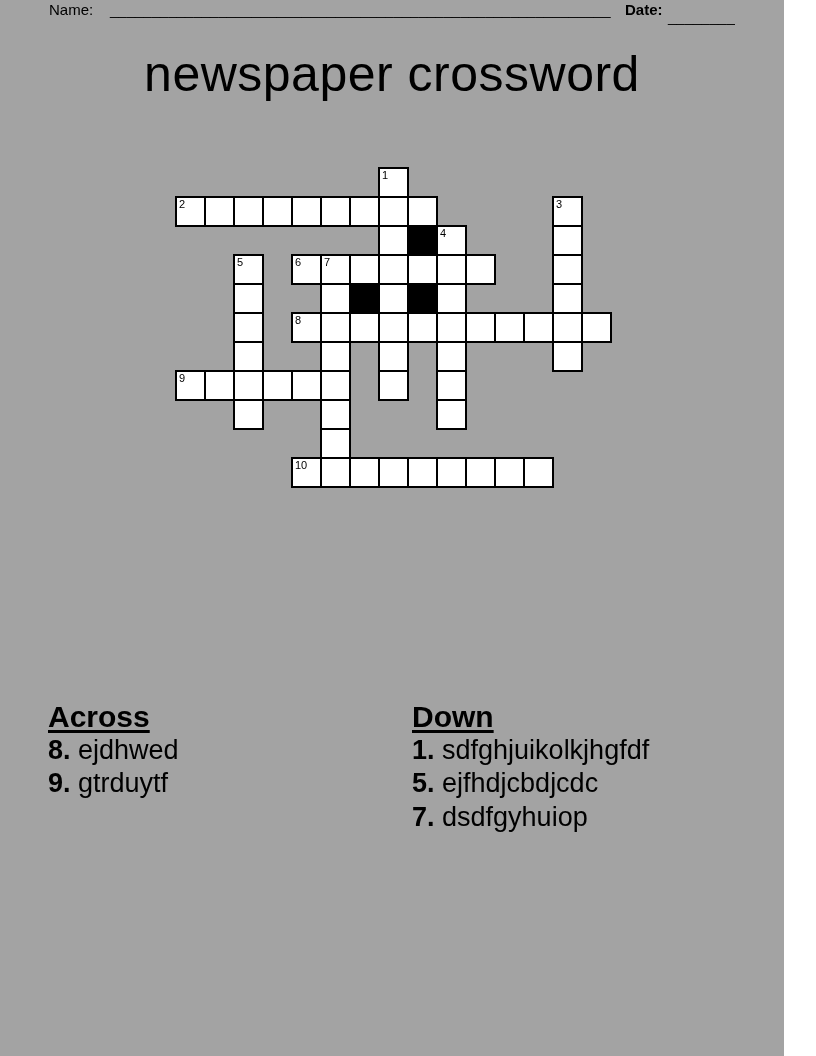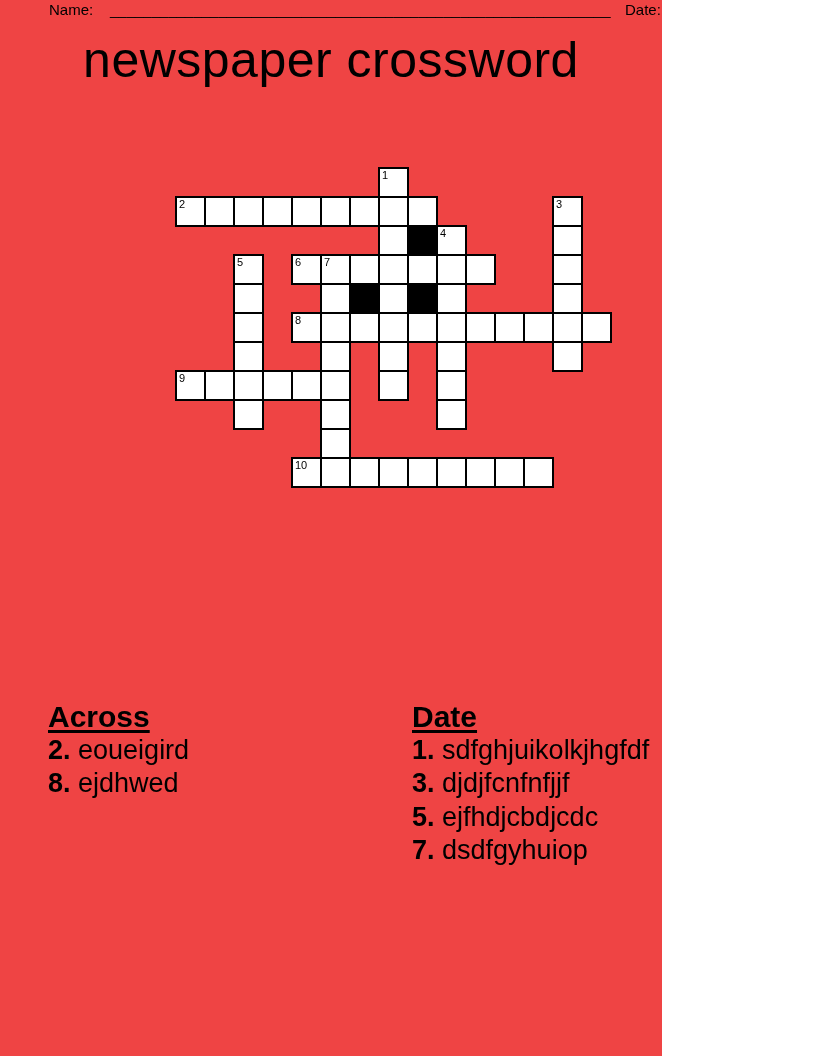--- a/index.html
+++ b/index.html
@@ -1,29 +1,29 @@
 <!DOCTYPE html>
 <html><head>
 <meta charset="utf-8">
 <style>
   html,body{margin:0;padding:0;background:#fff;}
   .page{
-    position:relative;width:662px;height:1056px;background:#ef4444;
+    position:relative;width:784px;height:1056px;background:#a3a3a3;
     font-family:"Liberation Sans",sans-serif;color:#000;overflow:hidden;
   }
   
   .hdr{position:absolute;top:1px;font-size:15px;line-height:17px;white-space:nowrap;}
   .hdr-line{letter-spacing:0;}
   #name-label{left:49px;}
   #name-line{left:110px;}
-  #date-label{left:625px;}
-  #date-line{left:668px;}
+  #date-label{left:625px;font-weight:bold;}
+  #date-line{left:668px;margin-top:7px;}
   
   .title{
-    position:absolute;left:0;top:34px;width:100%;text-align:center;
+    position:absolute;left:0;top:48px;width:100%;text-align:center;
     font-size:50px;line-height:52px;letter-spacing:0.5px;white-space:nowrap;
   }
   
   .grid{position:absolute;}
   .cell{
     position:absolute;width:31px;height:31px;box-sizing:border-box;
     border:2px solid #000;background:#fff;
   }
   .cell.black{background:#000;}
   .cellnum{
@@ -142,28 +142,27 @@
       <div class="cell" style="left: 232px; top: 290px;"></div>
       <div class="cell" style="left: 261px; top: 290px;"></div>
       <div class="cell" style="left: 290px; top: 290px;"></div>
       <div class="cell" style="left: 319px; top: 290px;"></div>
       <div class="cell" style="left: 348px; top: 290px;"></div>
     </div>
 
   <div class="clues" id="clues-across">
     <div class="clue-heading">Across</div>
     <div class="clue-list">
-        <div class="clue"><span class="cnum">2.</span> <span class="ctext">eoueigird</span></div>
         <div class="clue"><span class="cnum">8.</span> <span class="ctext">ejdhwed</span></div>
+        <div class="clue"><span class="cnum">9.</span> <span class="ctext">gtrduytf</span></div>
       </div>
   </div>
 
   <div class="clues" id="clues-down">
-    <div class="clue-heading">Date</div>
+    <div class="clue-heading">Down</div>
     <div class="clue-list">
         <div class="clue"><span class="cnum">1.</span> <span class="ctext">sdfghjuikolkjhgfdf</span></div>
-        <div class="clue"><span class="cnum">3.</span> <span class="ctext">djdjfcnfnfjjf</span></div>
         <div class="clue"><span class="cnum">5.</span> <span class="ctext">ejfhdjcbdjcdc</span></div>
         <div class="clue"><span class="cnum">7.</span> <span class="ctext">dsdfgyhuiop</span></div>
       </div>
   </div>
 
 </div>
 
 </body></html>

